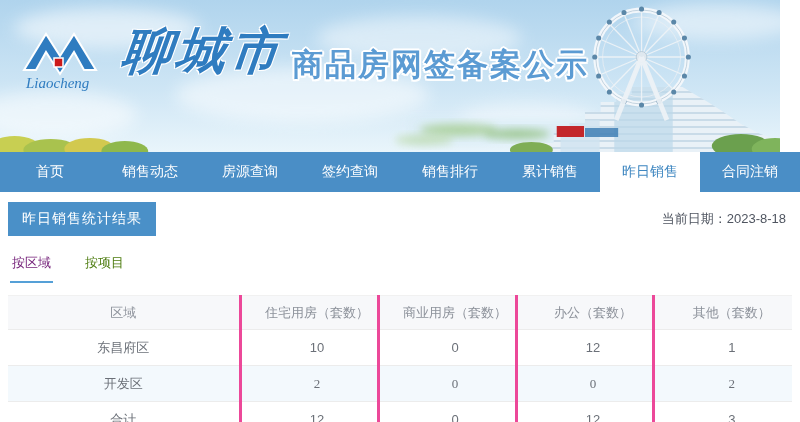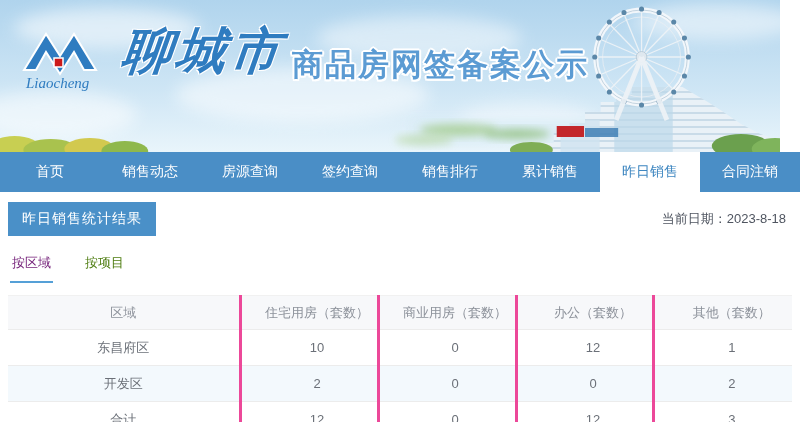--- a/index.html
+++ b/index.html
@@ -45,21 +45,21 @@
 
   .table-wrap { margin-top:12px; }
   table { width:100%; border-collapse:collapse; font-size:13px; table-layout:fixed; }
   thead th { background:#f7f8fa; color:#8c919a; font-weight:normal; height:34px;
              border-top:1px solid #f1f1f1; border-bottom:1px solid #ececec; }
   tbody td { height:36px; text-align:center; color:#6b7078;
              border-bottom:1px solid #ececec; }
   th + th, td + td { border-left:3px solid #ec4899;padding-left:16px; }
   col.c-region { width:29.6%; }
   col.c-num { width:17.6%; }
-  tbody tr.alt { background:#f3f9fd; }
+  tbody tr.alt { background:#f3f9fd;font-family:Liberation Serif, serif; }
 </style>
 </head>
 <body>
 
 <div class="banner">
   <svg class="scene" viewBox="0 0 800 152" preserveAspectRatio="none">
     <defs>
       <linearGradient id="sky" x1="0" y1="0" x2="0" y2="1">
         <stop offset="0" stop-color="#b0d4ed"></stop>
         <stop offset="0.6" stop-color="#cfe6f5"></stop>

